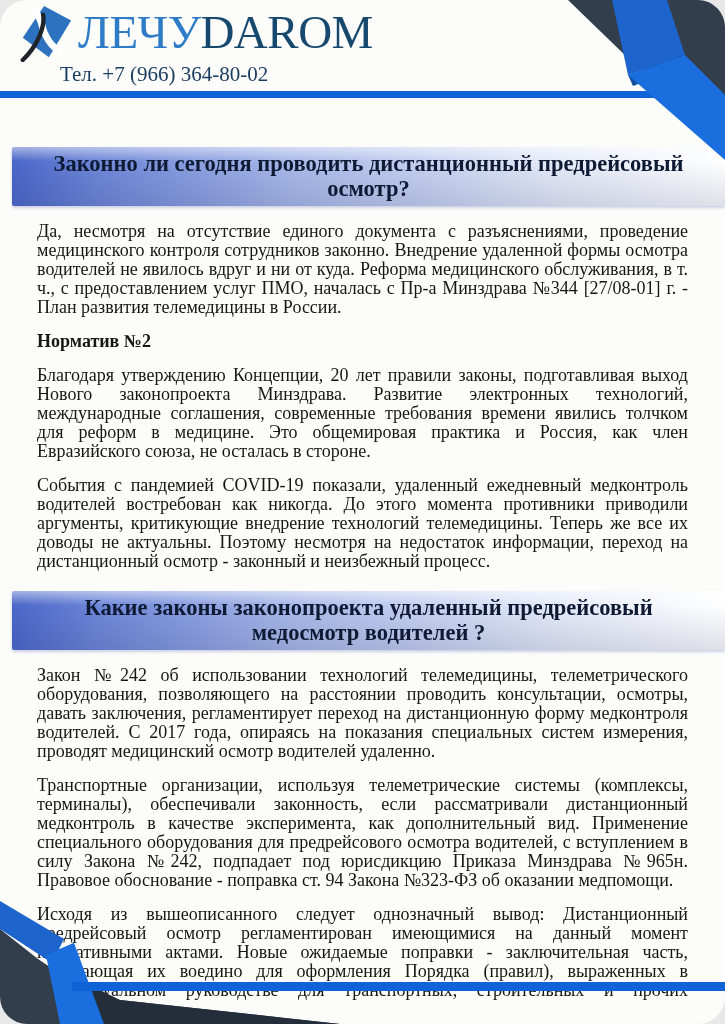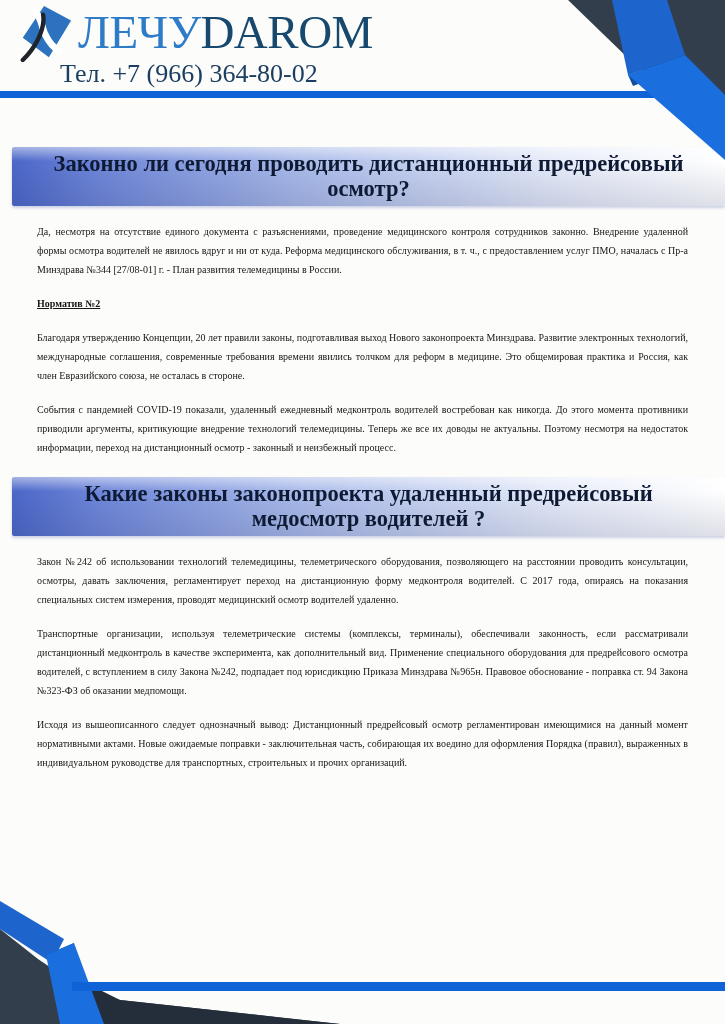--- a/index.html
+++ b/index.html
@@ -4,29 +4,30 @@
 <style>
   html,body{margin:0;padding:0;background:#e8e8e8;}
   .page{
     position:relative;
     width:725px;height:1024px;
     margin:0 auto;
     background:#fcfcfa;
     overflow:hidden;
     font-family:"Liberation Serif","DejaVu Serif",serif;
     color:#161616;
+    border-radius:27px;
   }
   
   .header{position:relative;z-index:1;}
   .logo-row{display:flex;align-items:center;gap:4px;margin:4px 0 0 16px;height:58px;}
   .logo-icon{width:58px;height:58px;flex:0 0 auto;}
   .logo-text{font-size:47px;line-height:1;letter-spacing:-.5px;white-space:nowrap;margin-top:-2px;}
   .logo-lechu{color:#2e7cc8;}
   .logo-darom{color:#17496e;}
-  .contacts{margin:1px 0 0 60px;font-size:26px;line-height:22px;color:#1c3e60;}
+  .contacts{margin:1px 0 0 60px;font-size:21px;line-height:22px;color:#1c3e60;}
   .top-divider{margin-top:6px;width:100%;height:7px;background:#0f63d6;}
   
   .decor{position:absolute;z-index:5;pointer-events:none;}
   .decor-tr{top:0;right:0;}
   .decor-bl{bottom:0;left:0;}
   .bottom-line{position:absolute;left:72px;right:0;top:982px;height:9px;background:#0f63d6;z-index:6;}
   
   .main{position:relative;z-index:2;}
   .banner{
     margin:49px 0 16px 12px;
@@ -37,25 +38,25 @@
     border-radius:2px;
     background:
       linear-gradient(180deg, rgba(255,255,255,.5) 0%, rgba(255,255,255,0) 24%, rgba(30,40,90,.14) 100%),
       linear-gradient(90deg, #4b67c8 0%, #6e86d8 12%, #a9bae9 40%, #e3e9f8 75%, #ffffff 100%);
     box-shadow:0 2px 3px rgba(90,110,180,.30);
   }
   .banner.second{margin-top:20px;}
   .body-text{padding:0 37px;}
   .body-text p{
     margin:0 0 15px 0;
-    font-size:10px;line-height:19px;
+    font-size:18px;line-height:19px;
     text-align:justify;
     hyphens:auto;
   }
-  .subheading{font-weight:700;margin:4px 0 15px 0;font-size:14.6px;line-height:19px;text-decoration:underline;}
+  .subheading{font-weight:700;margin:4px 0 15px 0;font-size:14.6px;line-height:19px;}
 </style>
 </head>
 <body>
 
 <div class="page">
 
   <svg class="decor decor-tr" width="165" height="162" viewBox="0 0 165 162">
     <polygon points="8,0 165,0 165,152" fill="#333e4d"></polygon>
     <polygon points="52,0 107,0 125,55 68,75" fill="#1d64cd"></polygon>
     <polygon points="68,75 125,55 120,68 73,86" fill="#11509f"></polygon>

